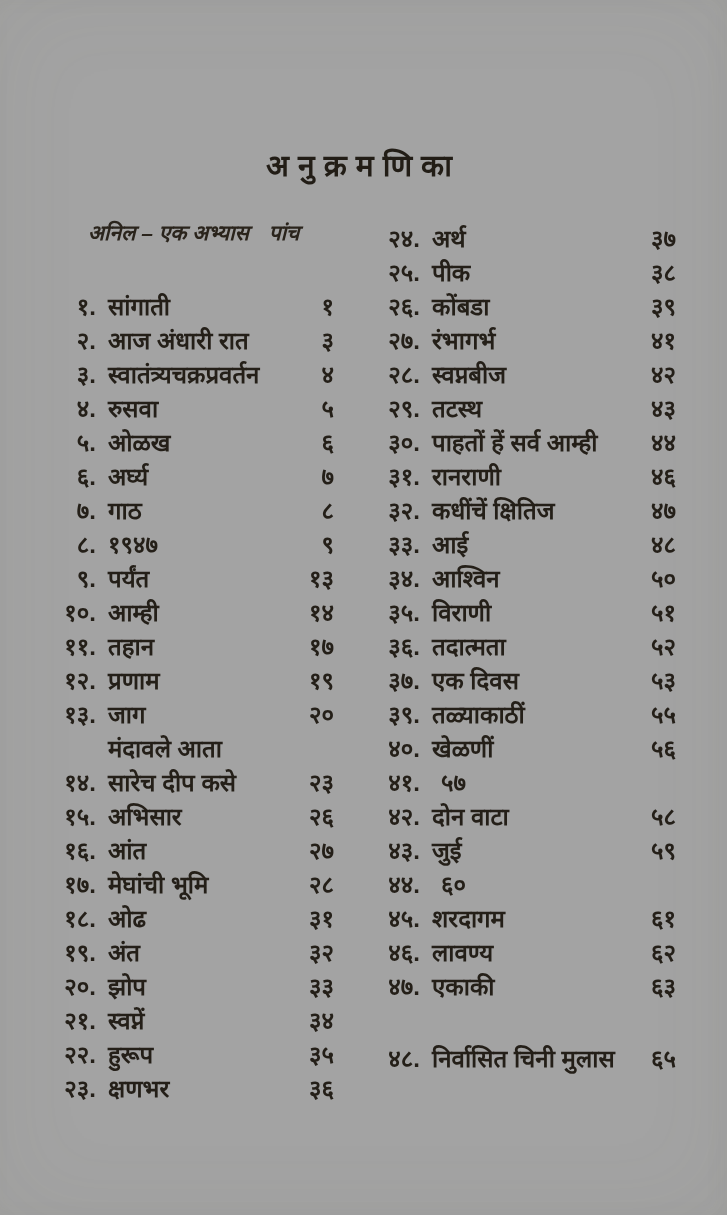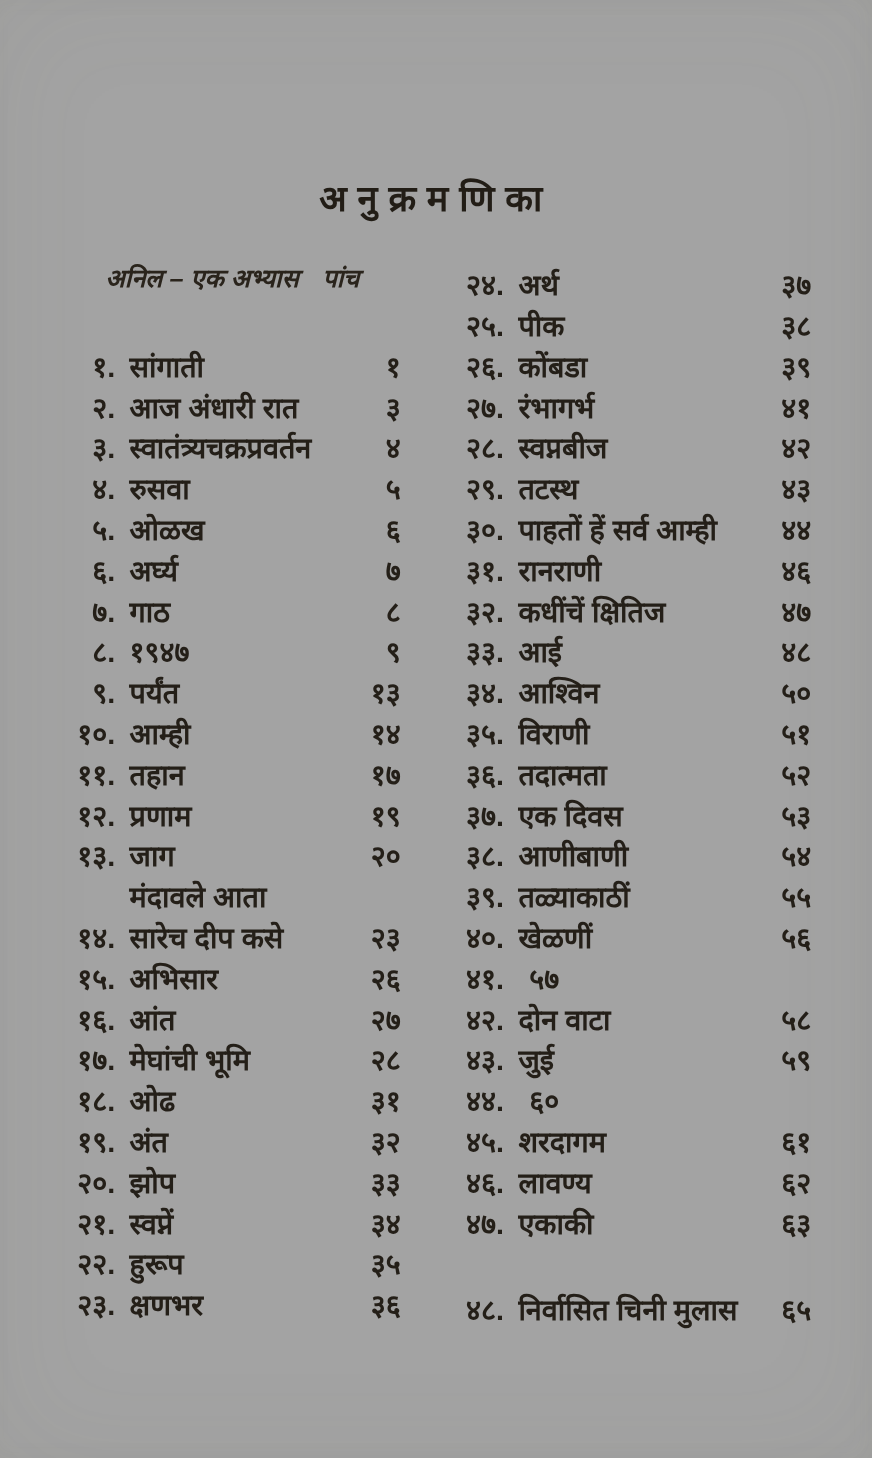--- a/index.html
+++ b/index.html
@@ -360,27 +360,20 @@
           <span class="pg">५२</span>
         </div>
         <div class="toc-row">
           <span class="num">३७.</span>
           <span class="entry">
             <div>एक दिवस</div>
           </span>
           <span class="pg">५३</span>
         </div>
         <div class="toc-row">
-          <span class="num">३८.</span>
-          <span class="entry">
-            <div>आणीबाणी</div>
-          </span>
-          <span class="pg">५४</span>
-        </div>
-        <div class="toc-row">
           <span class="num">३९.</span>
           <span class="entry">
             <div>तळ्याकाठीं</div>
           </span>
           <span class="pg">५५</span>
         </div>
         <div class="toc-row">
           <span class="num">४०.</span>
           <span class="entry">
             <div>खेळणीं</div>

